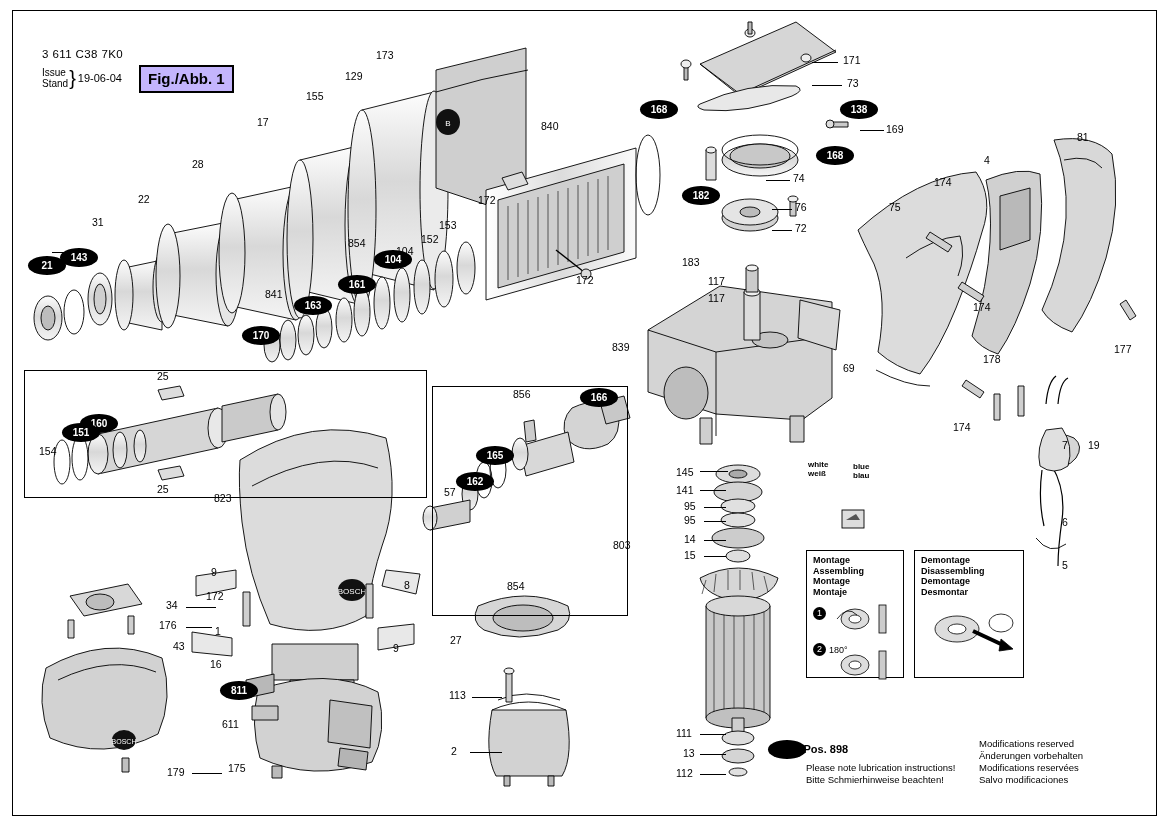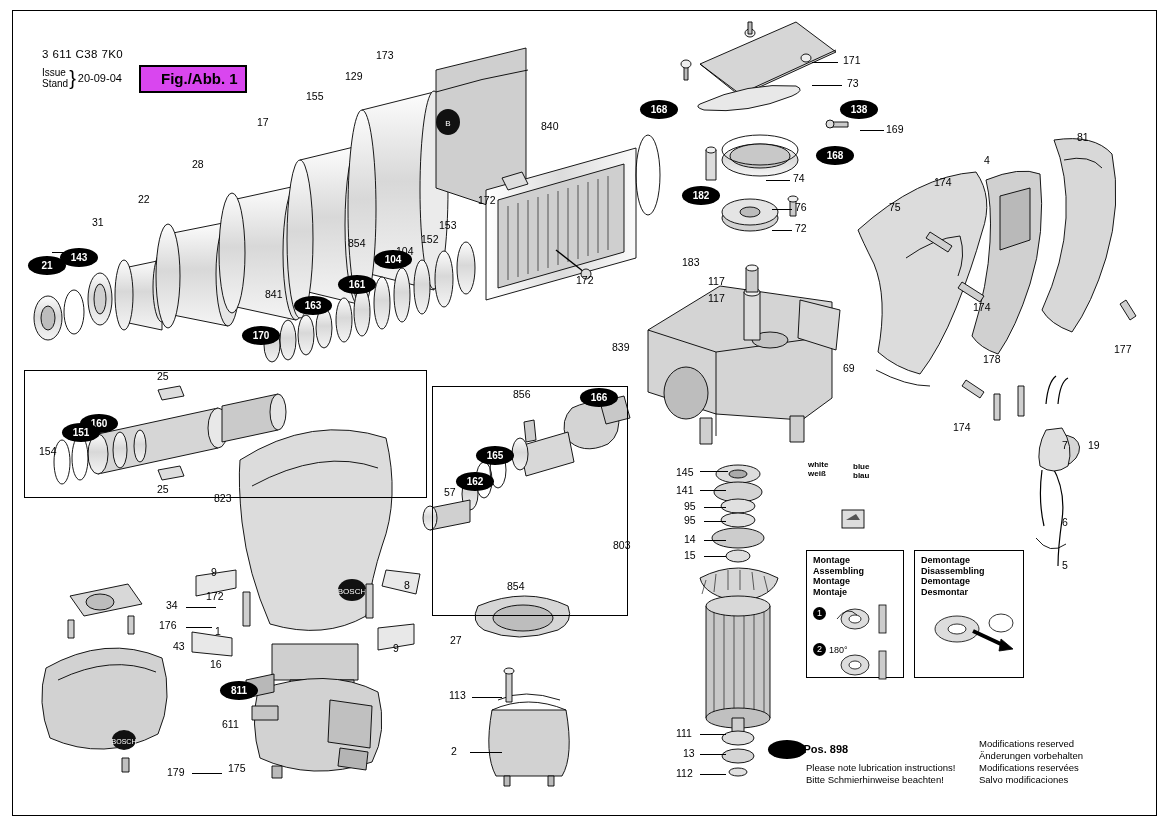--- a/index.html
+++ b/index.html
@@ -58,24 +58,24 @@
   }
   .hdr .issue .date {
     font-size: 11px;
     white-space: nowrap;
   }
   .figbox {
     position: absolute;
     left: 139px;
     top: 65px;
     border: 2px solid #000;
-    padding: 3px 7px 4px 20px;
+    padding: 3px 7px 4px 7px;
     font-size: 15px;
     font-weight: bold;
-    background: #d946ef;
+    background: #c4b5fd;
   }
   
   .lbl {
     position: absolute;
     font-size: 10.5px;
     color: #000;
     white-space: nowrap;
   }
   
   .dot {
@@ -170,21 +170,21 @@
   <div class="frame"></div>
 
   <div class="hdr">
     <div class="code">3 611 C38 7K0</div>
     <div class="issue">
       <span class="lbls">
         <span style="display:block">Issue</span>
         <span style="display:block">Stand</span>
       </span>
       <span class="brace">}</span>
-      <span class="date">20-09-04</span>
+      <span class="date">19-06-04</span>
     </div>
   </div>
   <div class="figbox">Fig./Abb. 1</div>
 
   <svg class="art" viewBox="0 0 1169 826">
     <defs>
       <linearGradient id="mg" x1="0" y1="0" x2="0" y2="1">
         <stop offset="0" stop-color="#fdfdfd"></stop>
         <stop offset="0.45" stop-color="#d8d8d8"></stop>
         <stop offset="1" stop-color="#f4f4f4"></stop>

